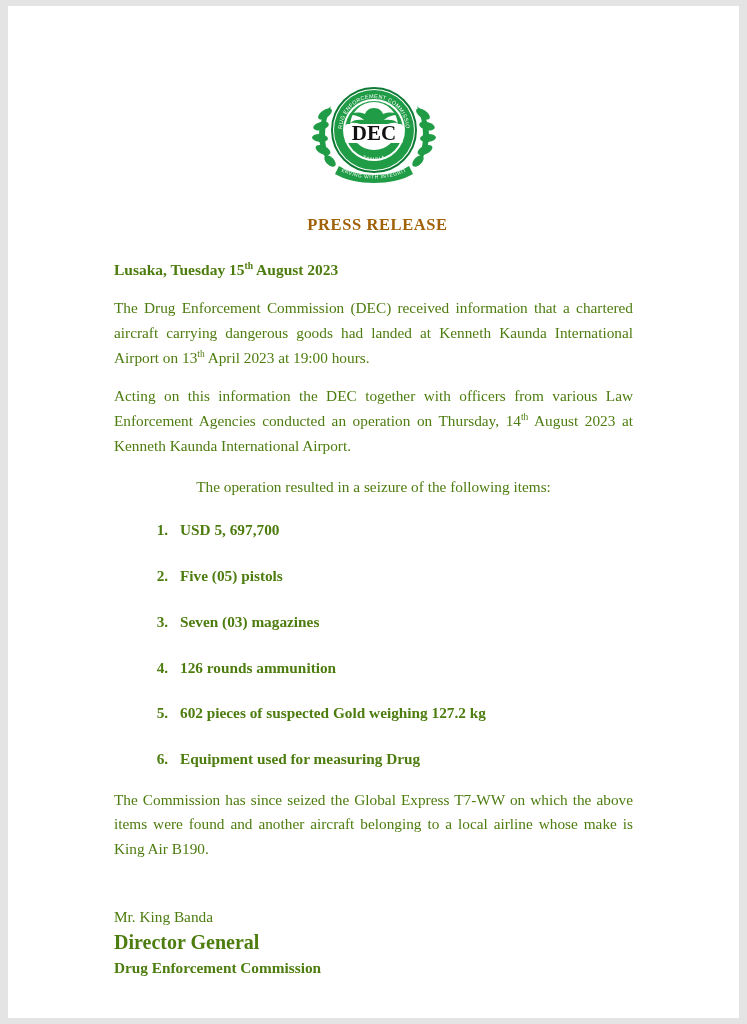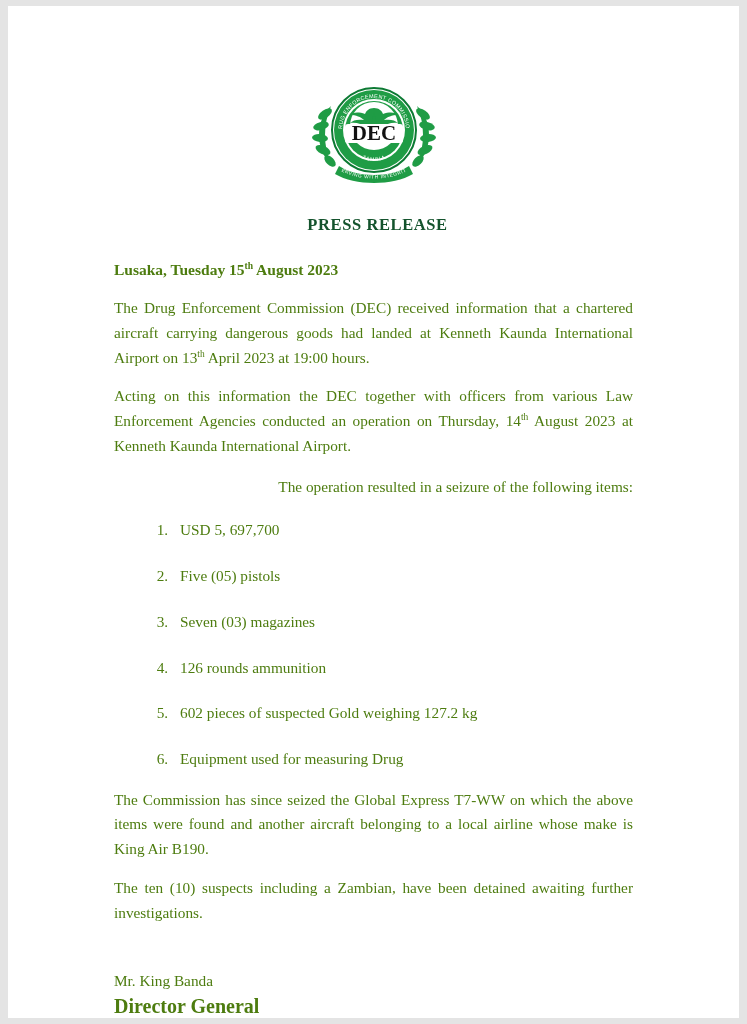--- a/index.html
+++ b/index.html
@@ -43,21 +43,21 @@
     position: relative;
   }
   .logo svg { display: block; }
 
   .doc-title {
     text-align: center;
     font-weight: bold;
     font-size: 16.5px;
     letter-spacing: 0.6px;
     margin-top: 22px;
-    color: #14532d;
+    color: #a16207;
     padding-left: 8px;
   }
 
   .content {
     margin: 0 auto;
     width: 519px;
     color: #4d7c0f;
     font-size: 15.3px;
     line-height: 1.62;
   }
@@ -69,32 +69,33 @@
   .dateline sup, p sup {
     font-size: 0.62em;
     vertical-align: super;
     line-height: 0;
   }
   p.body-par {
     text-align: justify;
     margin: 14px 0 0 0;
   }
   p.no-justify {
-    text-align: right;
+    text-align: center;
     margin: 16px 0 0 0;
   }
   ol.items {
     margin: 12px 0 0 0;
     padding-left: 58px;
   }
   ol.items li {
     margin: 16px 0 0 0;
     padding: 3px 0 3px 8px;
     font-size: 15.3px;
     line-height: 1.55;
+    font-weight: bold;
   }
   .signature {
     margin-top: 44px;
     line-height: 1.45;
   }
   .sig-name { font-size: 15.3px; }
   .sig-role { font-weight: bold; font-size: 20px; }
   .sig-org { font-weight: bold; font-size: 15.3px; }
 
   
@@ -195,21 +196,20 @@
       <ol class="items">
         <li>USD 5, 697,700</li>
         <li>Five (05) pistols</li>
         <li>Seven (03) magazines</li>
         <li>126 rounds ammunition</li>
         <li>602 pieces of suspected Gold weighing 127.2 kg</li>
         <li>Equipment used for measuring Drug</li>
       </ol>
 
       <p class="body-par">The Commission has since seized the Global Express T7-WW on which the above items were found and another aircraft belonging to a local airline whose make is King Air B190.</p>
-      <p class="body-par">The ten (10) suspects including a Zambian, have been detained awaiting further investigations.</p>
 
       <div class="signature">
         <div class="sig-name">Mr. King Banda</div>
         <div class="sig-role">Director General</div>
         <div class="sig-org">Drug Enforcement Commission</div>
       </div>
 
     </div>
   </div>
 </div>

